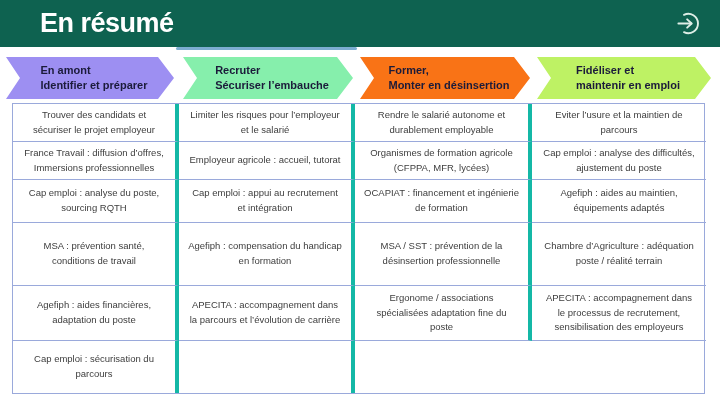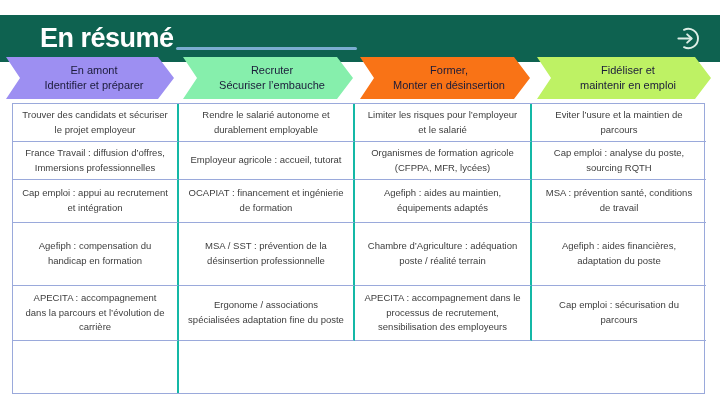--- a/index.html
+++ b/index.html
@@ -3,53 +3,53 @@
 <meta charset="utf-8">
 <style>
   html,body{margin:0;padding:0;}
   body{
     width:720px;height:405px;position:relative;overflow:hidden;
     background:#ffffff;font-family:"Liberation Sans",sans-serif;
   }
   
   .top-bar{
     position:absolute;top:0;left:0;width:720px;height:47px;
-    display:flex;align-items:center;justify-content:space-between;margin-top:15px;
+    display:flex;align-items:center;justify-content:space-between;
   }
   .slide-title{
     margin-left:40px;color:#ffffff;font-size:27px;font-weight:700;
     letter-spacing:-0.5px;line-height:1;
   }
   .next-icon{margin-right:18px;display:flex;align-items:center;}
   
   .active-indicator{
     position:absolute;top:47px;left:176px;width:181px;height:3px;border-radius:2px;
   }
   
   .arrow{
     position:absolute;top:57px;height:42px;
     display:flex;align-items:center;justify-content:center;
     clip-path:polygon(0% 0%, calc(100% - 16px) 0%, 100% 50%, calc(100% - 16px) 100%, 0% 100%, 14px 50%);
   }
   .arrow-label{
-    text-align:center;color:#1b1b3a;font-size:11px;font-weight:400;line-height:1.4;
+    text-align:left;color:#1b1b3a;font-size:11px;font-weight:700;line-height:1.4;
     padding-left:8px;
   }
   .arrow-label span{display:block;}
   
   .summary-table{
     position:absolute;top:103px;left:12px;width:693px;
     display:grid;
     grid-template-columns:166px 176px 177px 174px;
     grid-template-rows:38px 38px 43px 63px 55px 52px;
     border:1px solid #9aa9db;box-sizing:border-box;
     background:#ffffff;
   }
   .cell{
-    border-right:2px solid #14b8a6;border-bottom:1px solid #9aa9db;
+    border-right:4px solid #14b8a6;border-bottom:1px solid #9aa9db;
     display:flex;align-items:center;justify-content:center;
     padding:2px 9px;box-sizing:border-box;
     font-size:9.5px;color:#3d3d3d;line-height:1.55;text-align:center;
   }
   .cell:nth-child(4n){border-right:none;}
   .cell:nth-child(n+21){border-bottom:none;}
   .cell.align-right{text-align:right;justify-content:flex-end;}
 </style>
 </head>
 <body>
@@ -87,27 +87,28 @@
 </div>
 <div class="arrow" style="left: 537px; width: 174px; background: #bef264;">
   <div class="arrow-label">
     <span>Fidéliser et</span>
     <span>maintenir en emploi</span>
   </div>
 </div>
 
 <div class="summary-table">
   <div class="cell">Trouver des  candidats et sécuriser le projet employeur</div>
+  <div class="cell">Limiter les  risques pour  l’employeur et le salarié</div>
   <div class="cell">Rendre le salarié autonome et durablement employable</div>
-  <div class="cell">Limiter les  risques pour  l’employeur et le salarié</div>
   <div class="cell">Eviter  l’usure et la maintien de parcours</div>
 
   <div class="cell">France Travail :  diffusion d’offres, Immersions professionnelles</div>
   <div class="cell">Employeur agricole : accueil, tutorat</div>
   <div class="cell">Organismes de formation agricole (CFPPA, MFR, lycées)</div>
+  <div class="cell">Cap emploi : analyse  des difficultés, ajustement du poste</div>
 
   <div class="cell">Cap emploi : analyse du poste, sourcing  RQTH</div>
   <div class="cell">Cap emploi : appui  au recrutement et intégration</div>
   <div class="cell">OCAPIAT : financement et ingénierie de  formation</div>
   <div class="cell">Agefiph : aides au maintien, équipements adaptés</div>
 
   <div class="cell">MSA : prévention santé, conditions de travail</div>
   <div class="cell">Agefiph :  compensation du handicap en  formation</div>
   <div class="cell">MSA / SST :  prévention de la désinsertion  professionnelle</div>
 

